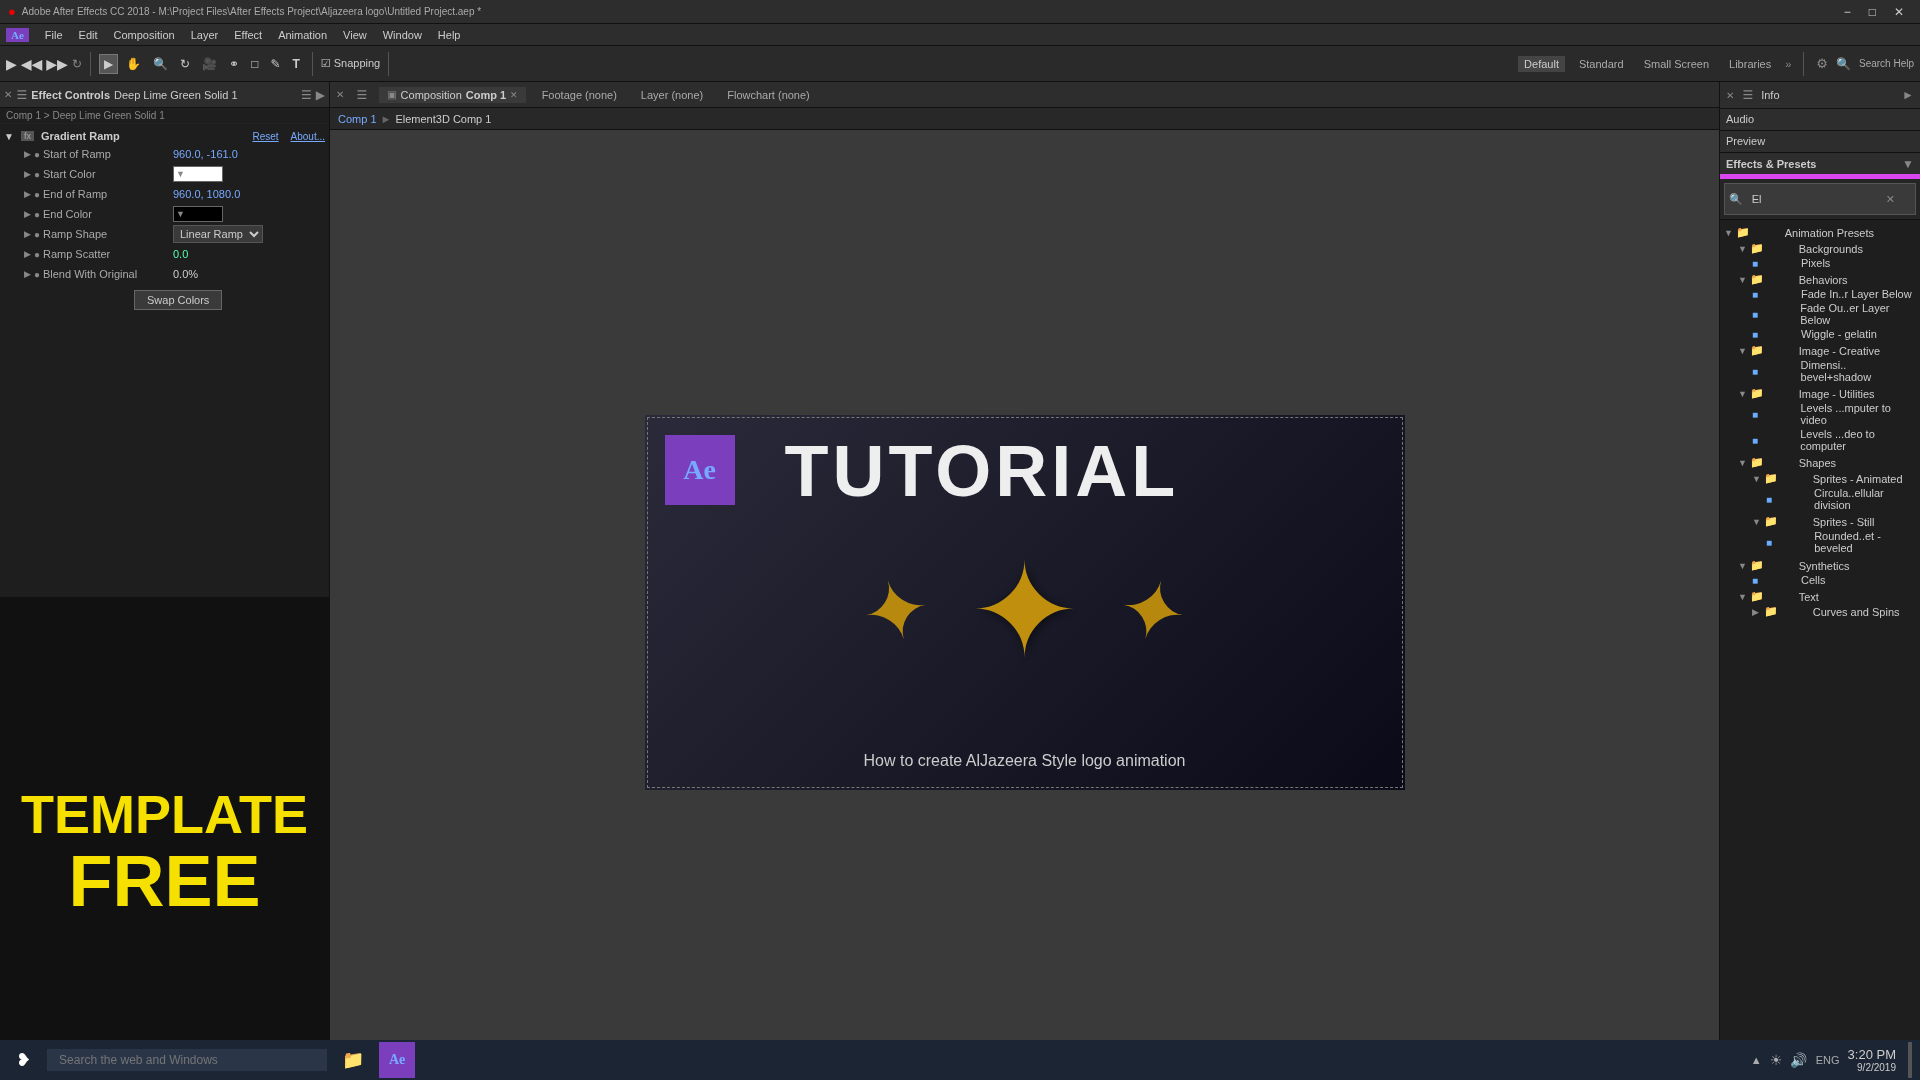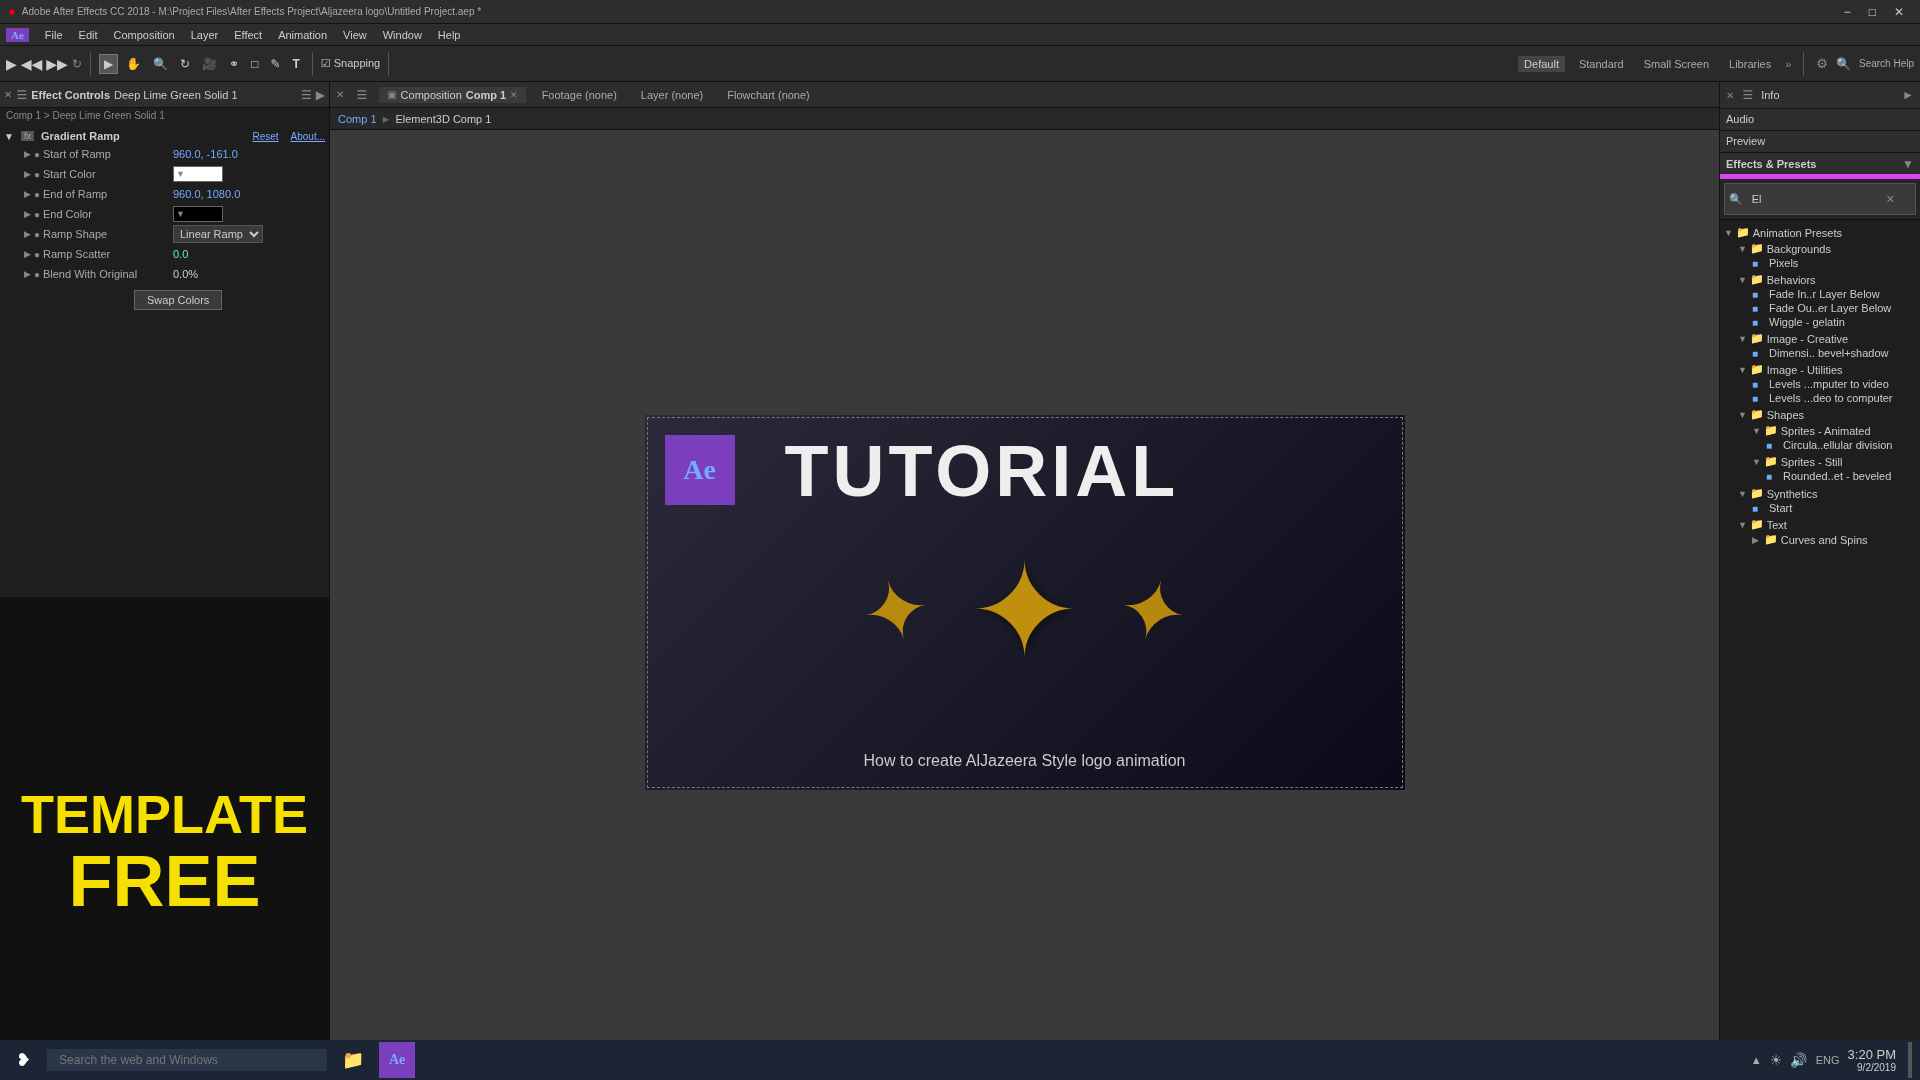--- a/index.html
+++ b/index.html
@@ -53,21 +53,21 @@
 
     #search-bar { padding: 4px; background: #252525; border-bottom: 1px solid #111; }
     #search-bar input { width: 100%; background: #3a3a3a; border: 1px solid #555; color: #ccc; font-size: 11px; padding: 8px 6px; outline: none; }
 
     #effects-tree { flex: 1; overflow-y: auto; padding: 4px 0; }
     .tree-item { padding: 1px 0; }
     .tree-row { display: flex; align-items: center; padding: 1px 4px; cursor: pointer; }
     .tree-arrow { color: #888; font-size: 9px; margin-right: 2px; width: 10px; }
     .tree-folder-icon { color: #d4a020; font-size: 11px; margin-right: 3px; }
     .tree-effect-icon { color: #6aadff; font-size: 10px; margin-right: 3px; width: 14px; }
-    .tree-label { color: #ccc; font-size: 11px; }
+    .tree-label { color: #ccc; font-size: 11px; margin-left: 32px; }
     .tree-children { padding-left: 14px; }
 
     
     #taskbar { position: fixed; bottom: 0; left: 0; right: 0; height: 40px; background: #1c2533; display: flex; align-items: center; padding: 0 8px; gap: 8px; z-index: 100; }
     #start-btn { background: #1c2533; border: none; color: #fff; font-size: 20px; cursor: pointer; padding: 4px 8px; }
     .taskbar-right { margin-left: auto; display: flex; align-items: center; gap: 8px; font-size: 11px; color: #ccc; }
     .taskbar-time { text-align: right; }
 
     
     #left-bottom { background: #111; flex: 1; display: flex; align-items: center; justify-content: center; padding: 20px; }
@@ -448,21 +448,21 @@
 
           <div class="tree-item">
             <div class="tree-row">
               <span class="tree-arrow">▼</span>
               <span class="tree-folder-icon">📁</span>
               <span class="tree-label">Synthetics</span>
             </div>
             <div class="tree-children">
               <div class="tree-row">
                 <span class="tree-effect-icon" style="color:#6aadff;">■</span>
-                <span class="tree-label">Start</span>
+                <span class="tree-label">Cells</span>
               </div>
             </div>
           </div>
 
           <div class="tree-item">
             <div class="tree-row">
               <span class="tree-arrow">▼</span>
               <span class="tree-folder-icon">📁</span>
               <span class="tree-label">Text</span>
             </div>

